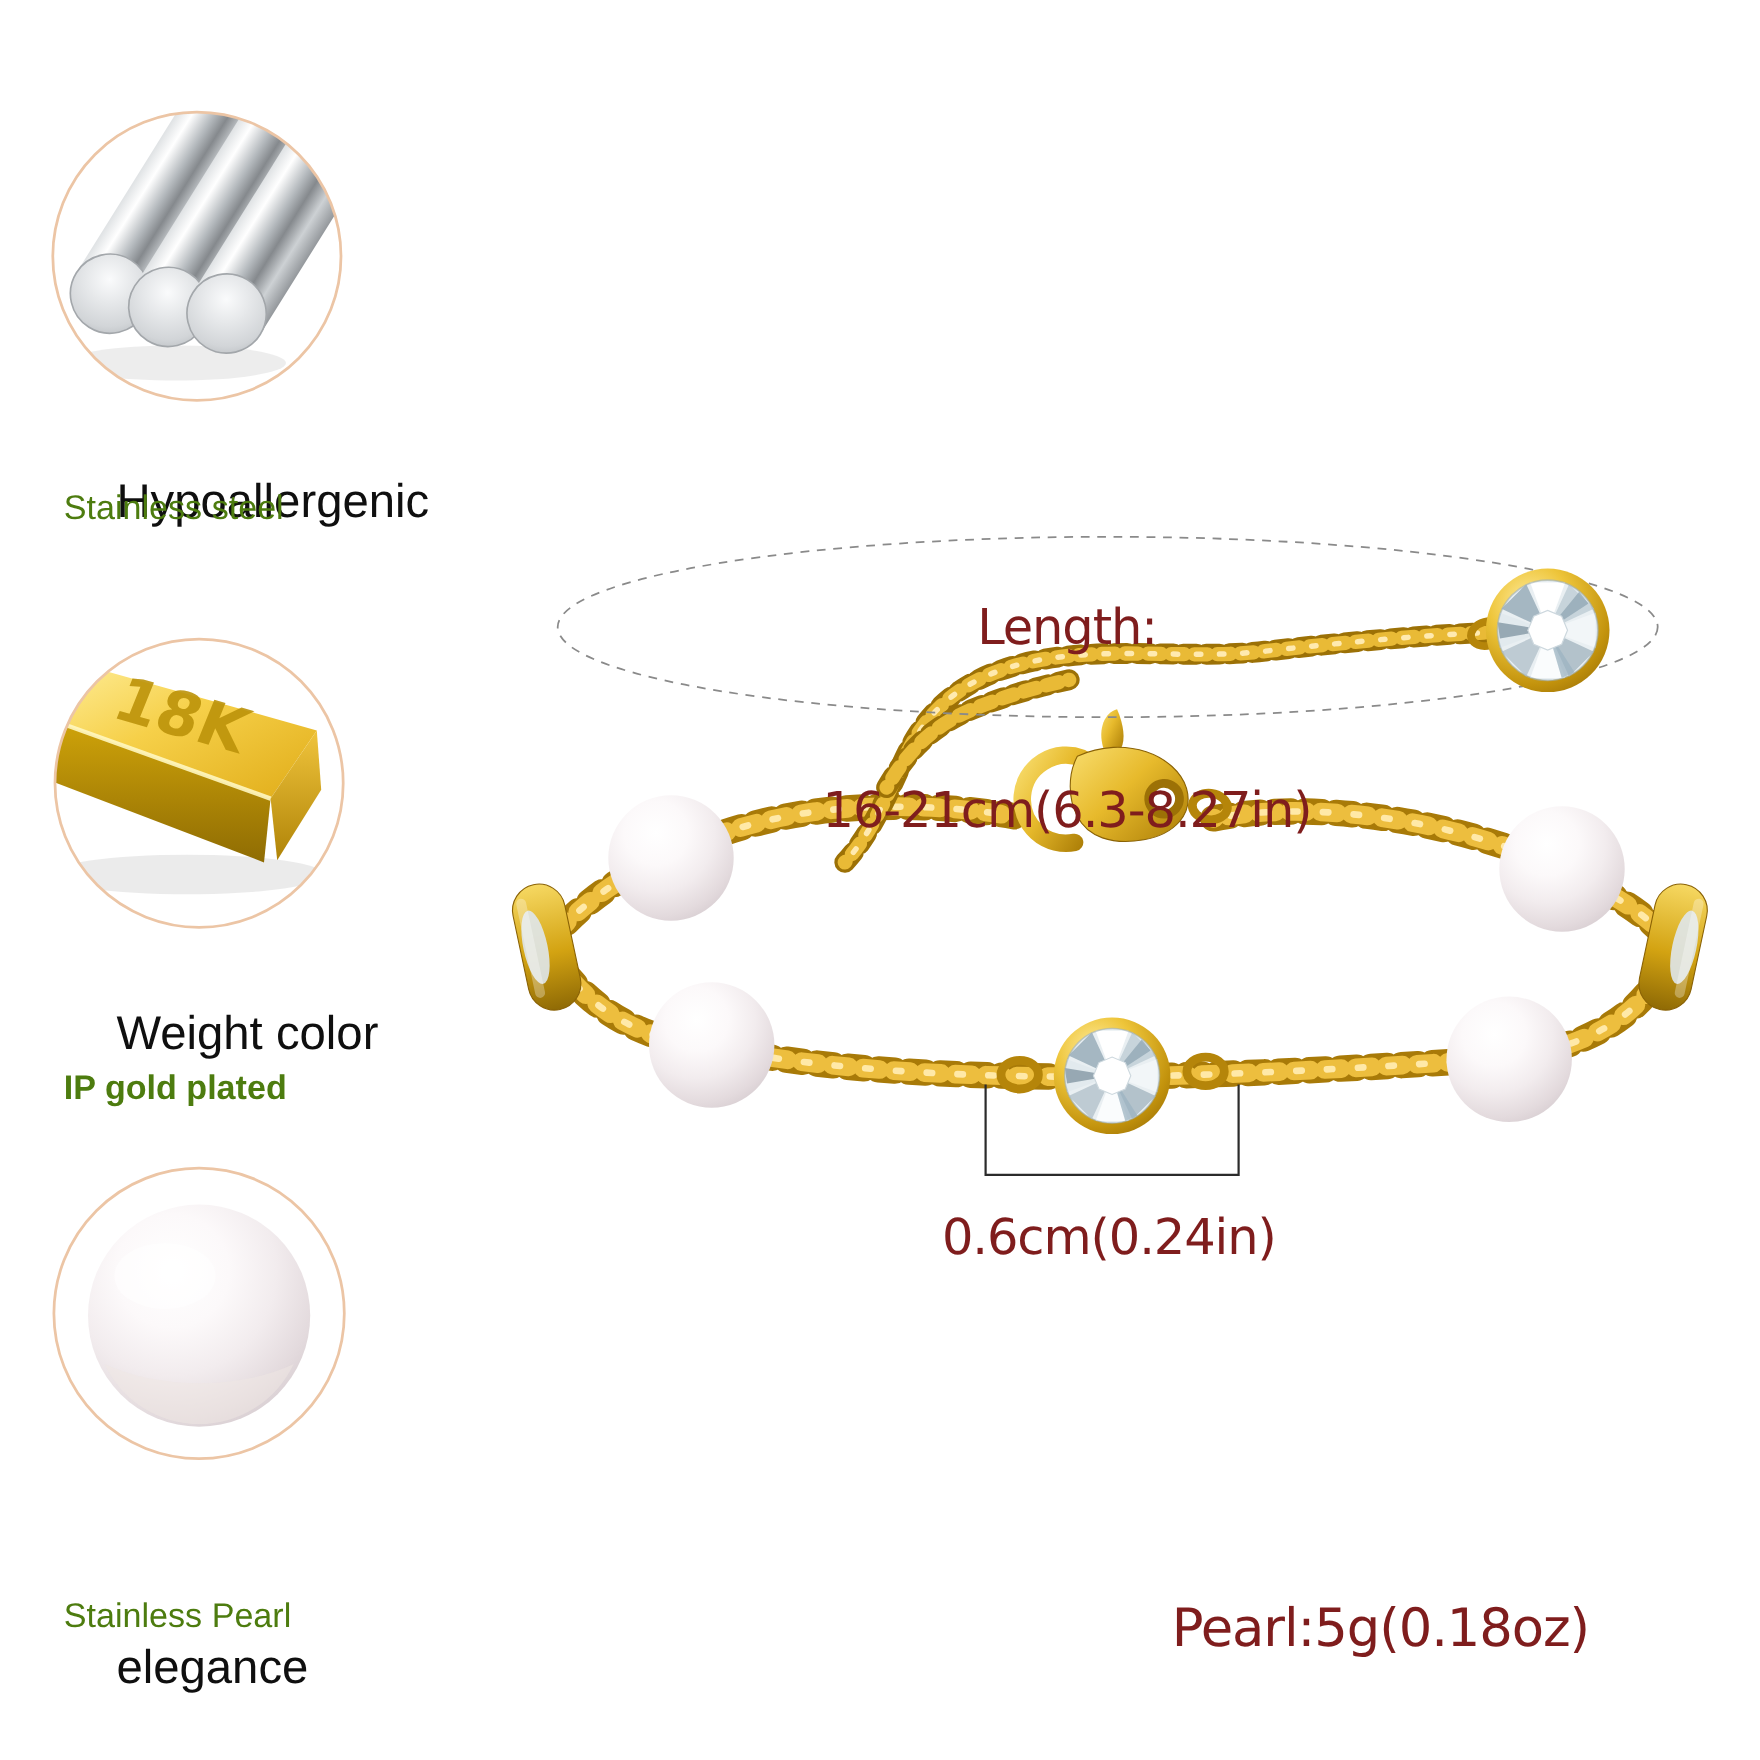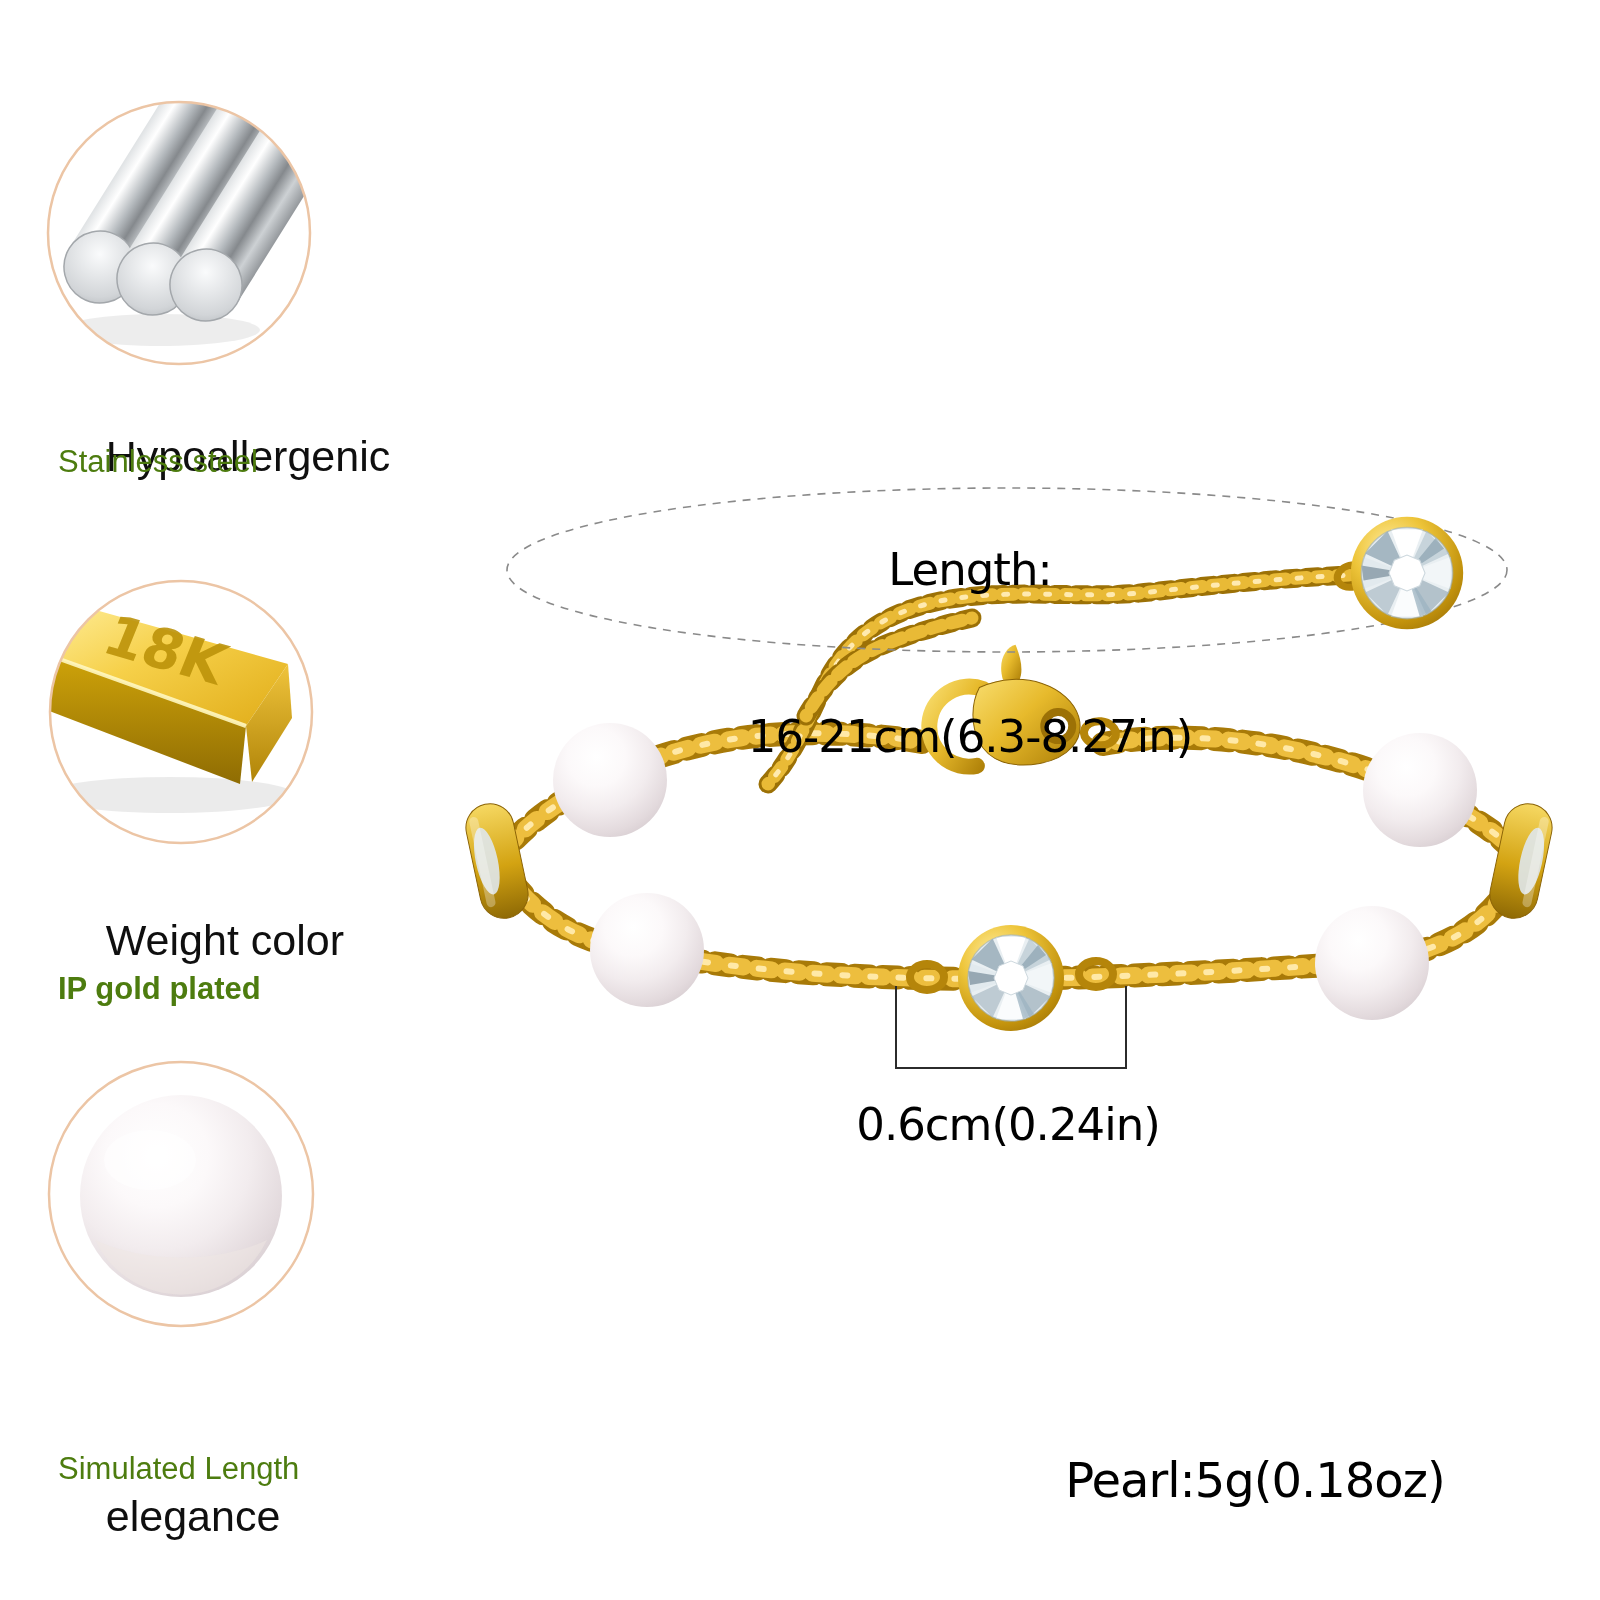--- a/index.html
+++ b/index.html
@@ -2,21 +2,21 @@
 <html><head>
 <meta charset="utf-8">
 <style>
   html,body{margin:0;padding:0;background:#ffffff;}
   #stage{position:relative;width:1600px;height:1600px;background:#ffffff;overflow:hidden;
          font-family:"Liberation Sans",sans-serif;}
   #art{position:absolute;left:0;top:0;width:1600px;height:1600px;}
   .txt{position:absolute;white-space:pre;}
   .feat-title{font-weight:normal;color:#0f0f0f;font-size:43px;line-height:1.12;letter-spacing:0px;}
   .feat-sub{color:#4d7c0f;font-size:31px;line-height:1.15;}
-  .measure{font-family:"DejaVu Sans",sans-serif;color:#000000;letter-spacing:-1px;text-align:center;}
+  .measure{font-family:"DejaVu Sans",sans-serif;color:#7f1d1d;letter-spacing:-1px;text-align:center;}
   .len{font-size:45px;line-height:1.24;}
   .stone{font-size:45px;}
   .weight{font-size:48px;}
   .ctr{width:600px;}
   
   .chA{fill:none;stroke:#a87a08;stroke-width:24;stroke-dasharray:15 13;stroke-linecap:round}
   .chB{fill:none;stroke:#edbe3e;stroke-width:17;stroke-dasharray:15 13;stroke-dashoffset:-14;stroke-linecap:round}
   .chC{fill:none;stroke:#ffe9a8;stroke-width:6;stroke-dasharray:5 23;stroke-dashoffset:-16;stroke-linecap:round}
   .cuA{fill:none;stroke:#9c7106;stroke-width:19;stroke-dasharray:12 9;stroke-linecap:round}
   .cuB{fill:none;stroke:#e9ba36;stroke-width:13;stroke-dasharray:12 9;stroke-dashoffset:-10;stroke-linecap:round}
@@ -230,21 +230,21 @@
 
   <div class="txt feat-title" style="left:58px;top:868px;">
     <span>Weight color</span><br>
   </div>
   <div class="txt feat-sub" style="left:58px;top:971px;font-weight:bold;">IP gold plated</div>
 
   <div class="txt feat-title" style="left:58px;top:1348px;">
     <br>
     <span>elegance</span>
   </div>
-  <div class="txt feat-sub" style="left:58px;top:1451px;">Simulated Length</div>
+  <div class="txt feat-sub" style="left:58px;top:1451px;">Stainless Pearl</div>
 
   <div class="txt measure len ctr" style="left:670px;top:430px;">
     <div>Length:</div>
     <div>16-21cm(6.3-8.27in)</div>
   </div>
 
   <div class="txt measure stone ctr" style="left:708px;top:1098px;">0.6cm(0.24in)</div>
 
   <div class="txt measure weight ctr" style="left:955px;top:1452px;">Pearl:5g(0.18oz)</div>
 </div>

